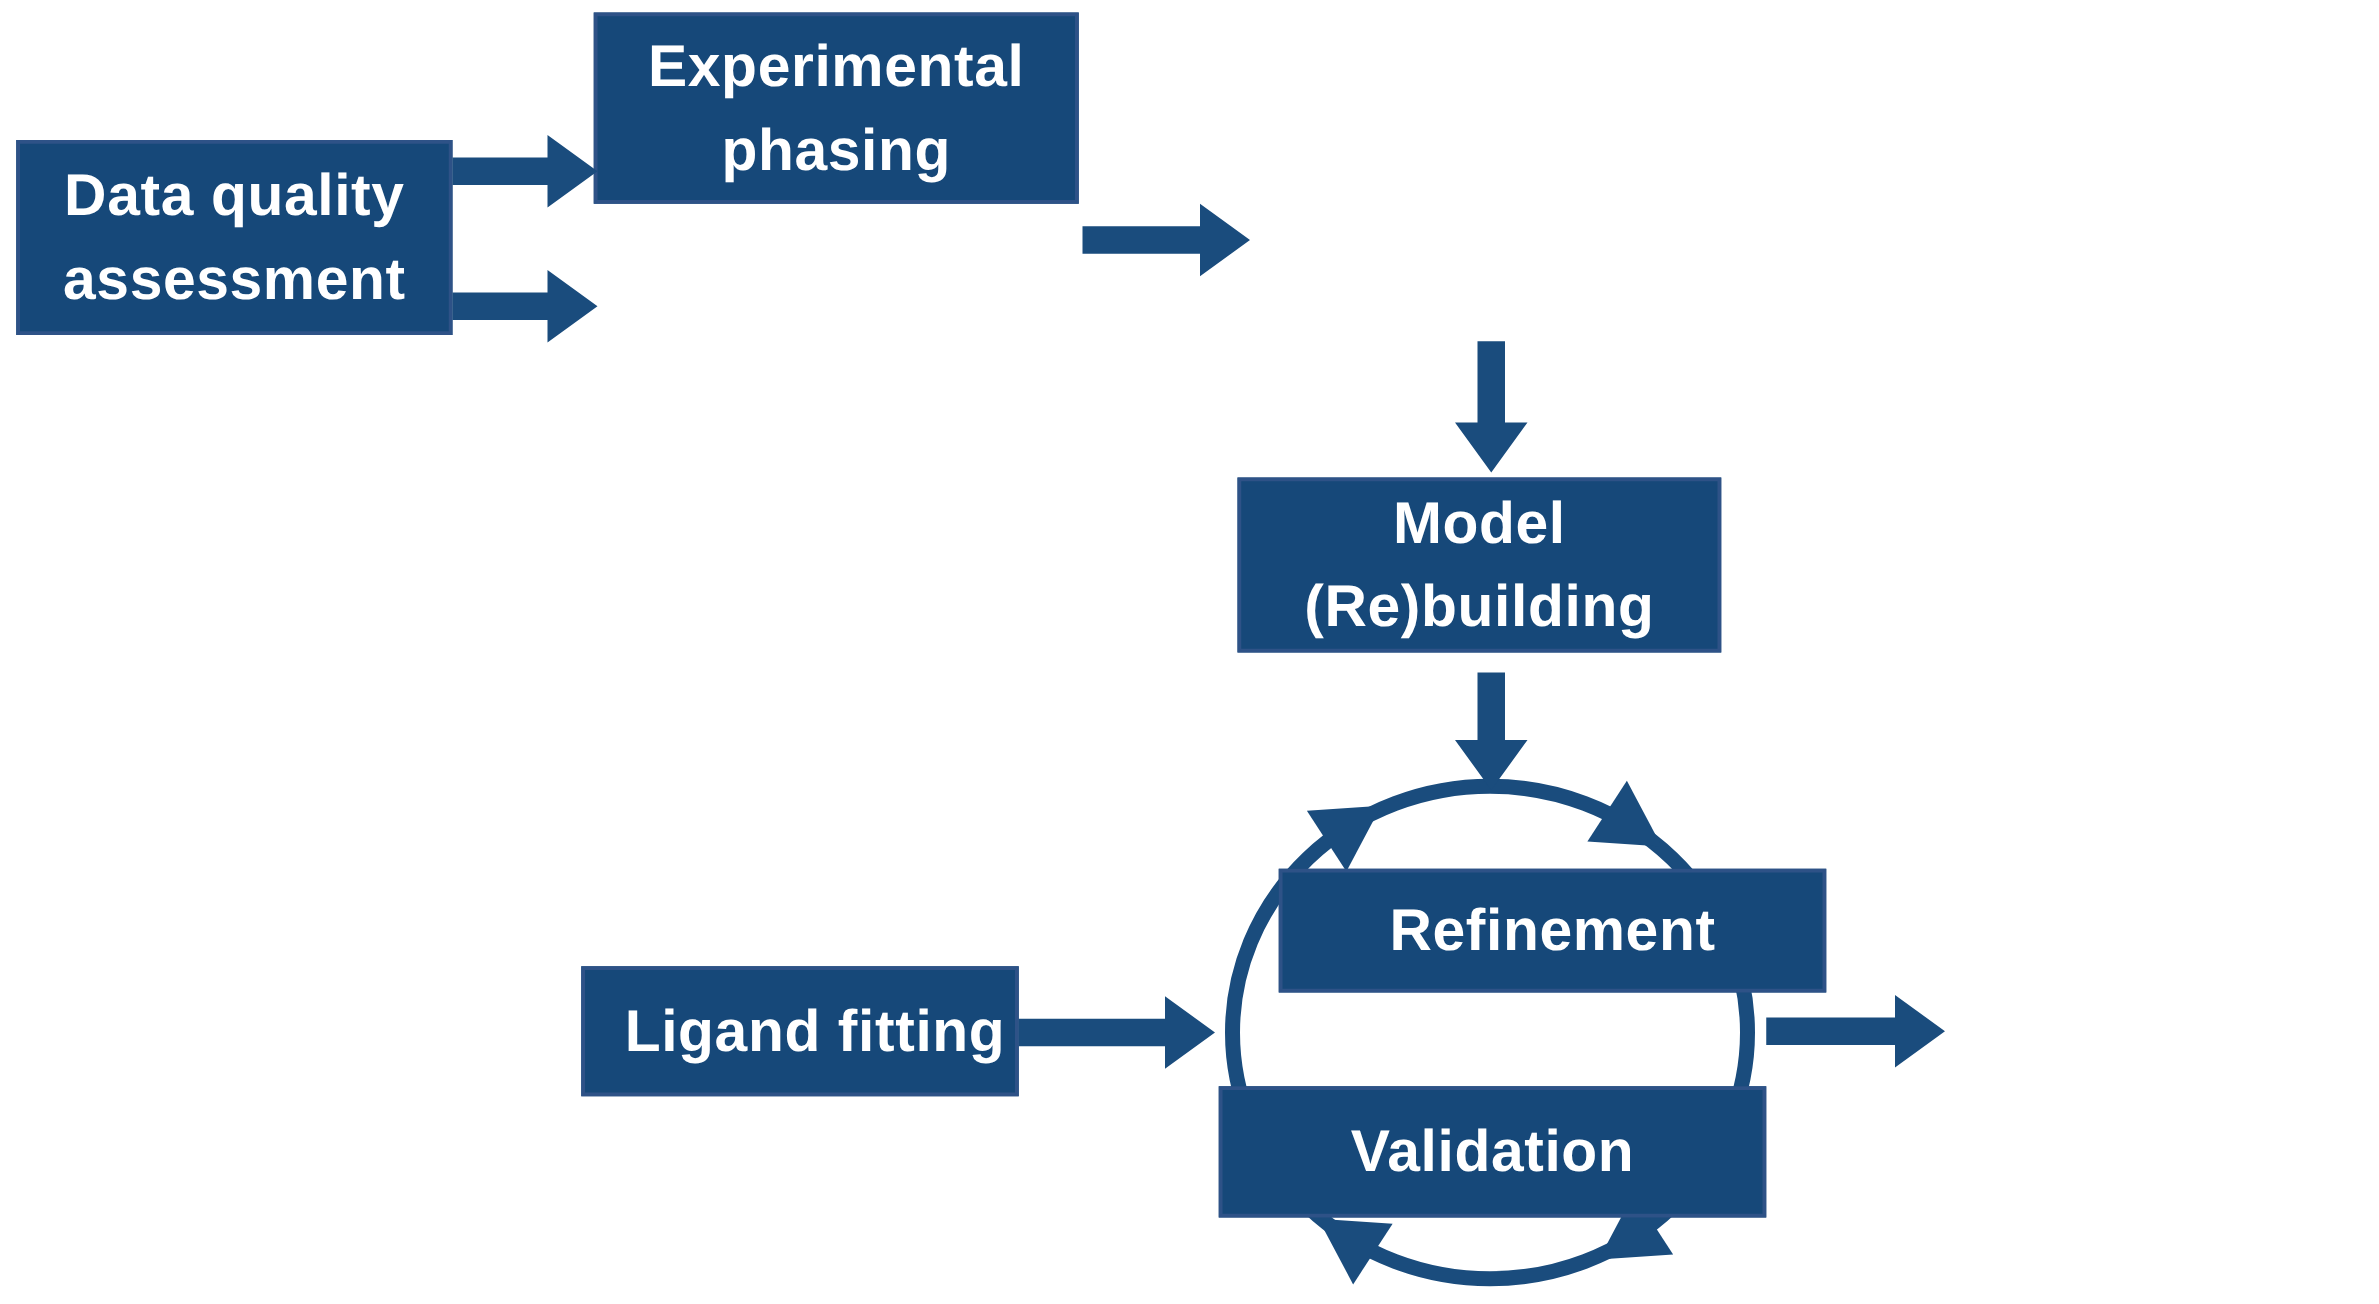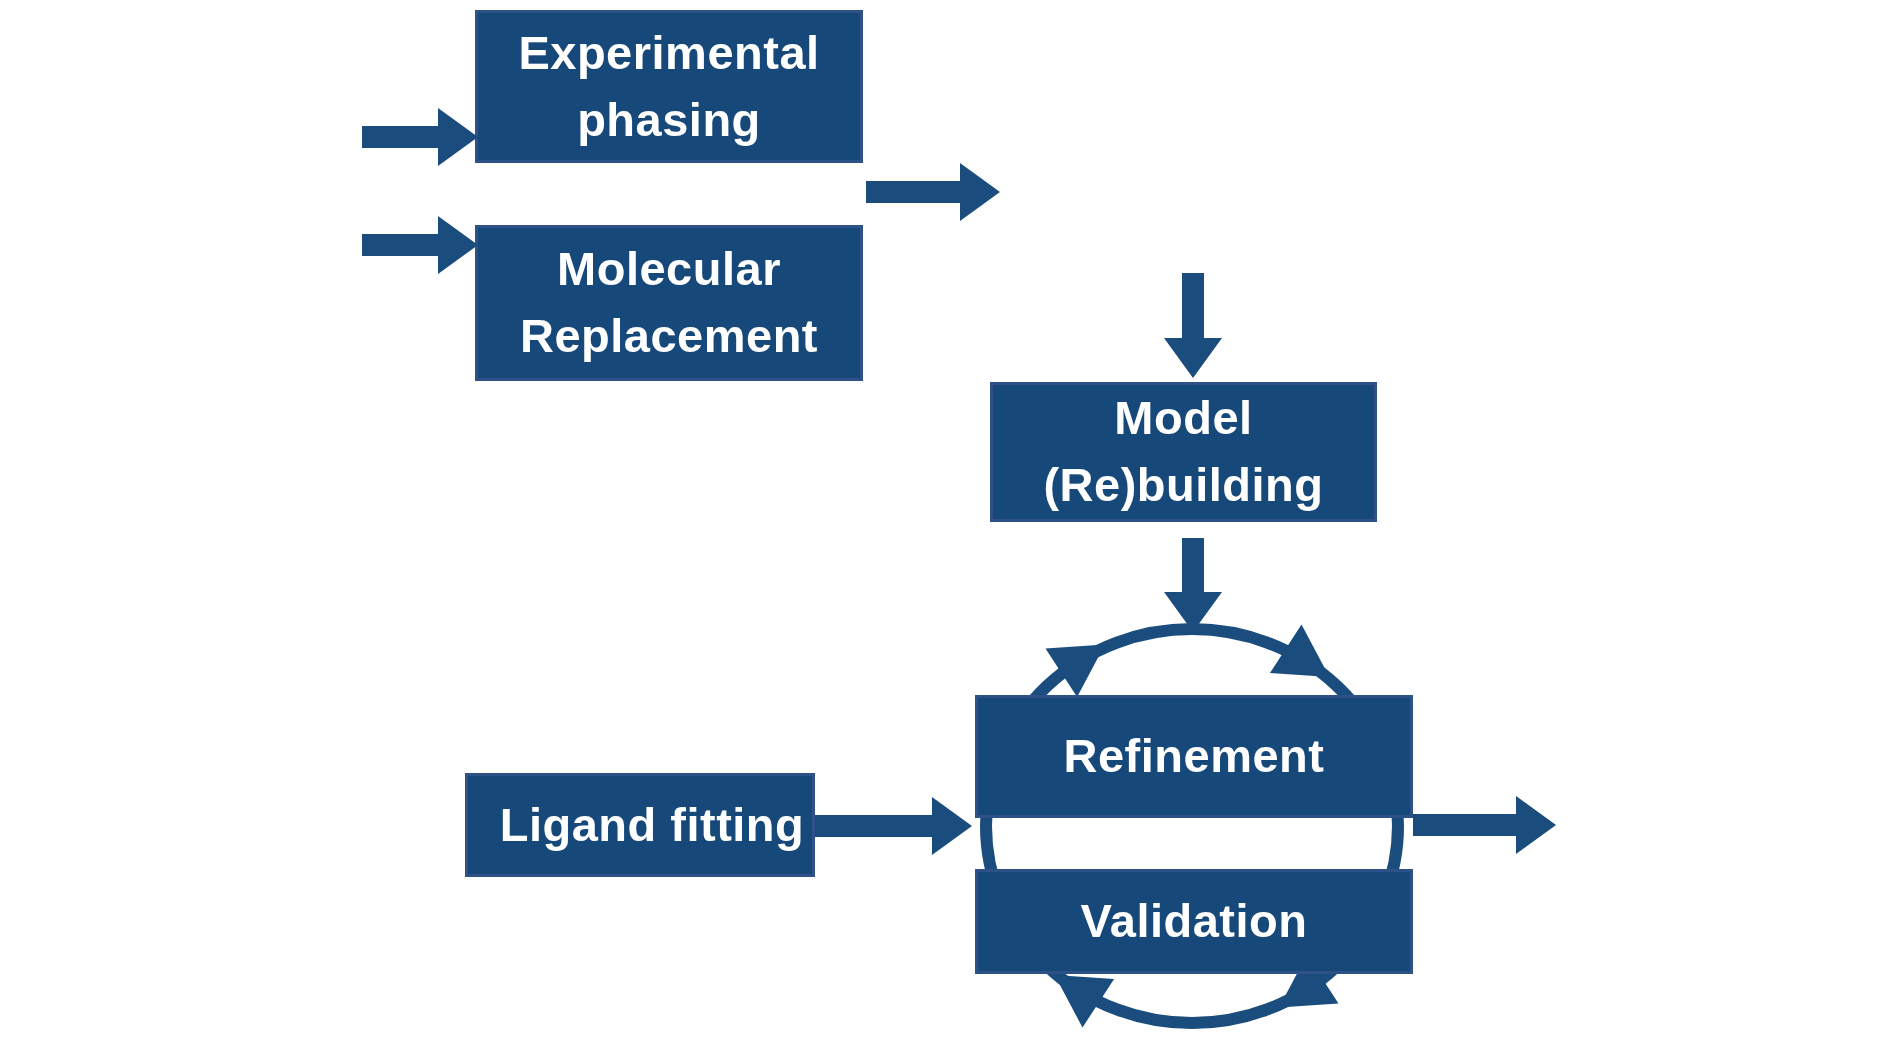--- a/index.html
+++ b/index.html
@@ -54,38 +54,38 @@
       <ellipse class="cycle-ring" cx="1192" cy="826" rx="206" ry="197"></ellipse>
       <polygon class="arrow" points="1105.0,644.5 1077.1,697.1 1045.5,648.5"></polygon>
       <polygon class="arrow" points="1329.4,677.1 1301.5,624.5 1269.9,673.1"></polygon>
       <polygon class="arrow" points="1279.0,1007.5 1338.5,1003.5 1306.9,954.9"></polygon>
       <polygon class="arrow" points="1054.6,974.9 1082.5,1027.5 1114.1,978.9"></polygon>
     </svg>
   </div>
 
   <div class="layer nodes">
 
+    <div class="node" style="left:13px;top:112px;width:349px;height:156px;">
+      <span class="label">Data quality
+assessment</span>
+    </div>
 
     <div class="node" style="left:475px;top:10px;width:388px;height:153px;">
       <span class="label">Experimental
 phasing</span>
     </div>
 
-    <div class="node" style="left:475px;top:225px;width:388px;height:156px;">
-      <span class="label">Molecular
-Replacement</span>
-    </div>
 
 
     <div class="node" style="left:944px;top:382px;width:387px;height:140px;margin-left:46px;">
       <span class="label">Model
 (Re)building</span>
     </div>
 
-    <div class="node" style="left:975px;top:695px;width:438px;height:123px;">
+    <div class="node" style="left:1023px;top:695px;width:438px;height:99px;">
       <span class="label">Refinement</span>
     </div>
 
     <div class="node" style="left:975px;top:847px;width:438px;height:105px;margin-top:22px;">
       <span class="label">Validation</span>
     </div>
 
     <div class="node" style="left:465px;top:773px;width:350px;height:104px;padding-left:24px;">
       <span class="label">Ligand fitting</span>
     </div>

